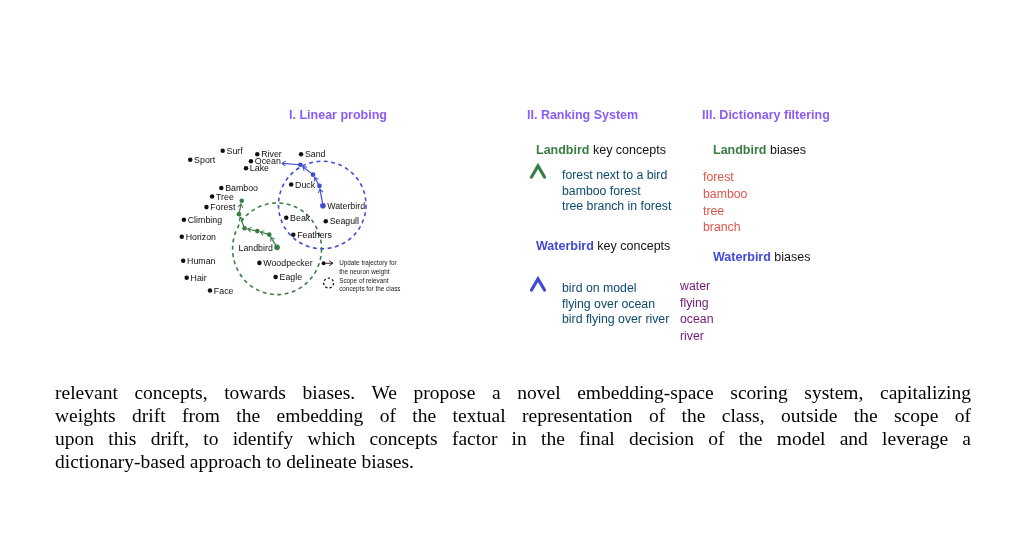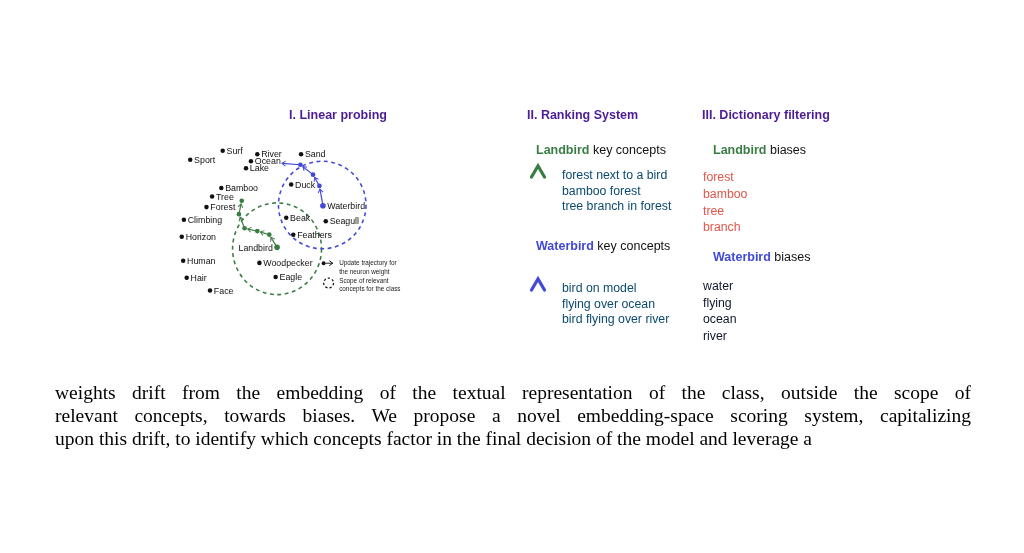--- a/index.html
+++ b/index.html
@@ -1,19 +1,19 @@
 <!DOCTYPE html>
 <html><head>
 <meta charset="utf-8">
 <style>
   html,body{margin:0;padding:0;background:#ffffff;}
   body{position:relative;width:1024px;height:553px;overflow:hidden;
        font-family:"Liberation Sans",sans-serif;color:#111;}
   .abs{position:absolute;}
-  .panel-title{font-weight:bold;font-size:12.5px;color:#4c1d95;white-space:nowrap;}
+  .panel-title{font-weight:bold;font-size:12.5px;color:#8b5cf6;white-space:nowrap;}
   .heading{font-size:12.5px;white-space:nowrap;padding-left:11px;}
   .heading .cls{font-weight:bold;}
   .concept-list .li{font-size:12.3px;line-height:15.7px;color:#0c4a6e;white-space:nowrap;}
   .bias-list .li{font-size:12.3px;line-height:16.8px;white-space:nowrap;}
   .bias-list-w .li{line-height:16.5px;}
   .caption{width:916px;font-family:"Liberation Serif",serif;font-size:19.5px;
            line-height:23px;color:#000;}
   .caption .li{text-align:justify;text-align-last:justify;}
   .caption .li:last-child{text-align-last:auto;}
   svg text{font-family:"Liberation Sans",sans-serif;}
@@ -161,24 +161,25 @@
     <div class="li">forest</div>
     <div class="li">bamboo</div>
     <div class="li">tree</div>
     <div class="li">branch</div>
   </div>
 
 <div class="abs heading" style="left:702px;top:250px;">
   <span class="cls" style="color: rgb(65, 73, 214);">Waterbird</span><span> biases</span>
 </div>
 
-<div class="abs bias-list bias-list-w" style="left: 703px; top: 278px; color: #0f172a;">
+<div class="abs bias-list bias-list-w" style="left: 680px; top: 278px; color: #701a75;">
     <div class="li">water</div>
     <div class="li">flying</div>
     <div class="li">ocean</div>
     <div class="li">river</div>
   </div>
 
 <div class="abs caption" style="left:55px;top:381px;">
+    <div class="li">relevant concepts, towards biases. We propose a novel embedding-space scoring system, capitalizing</div>
     <div class="li">weights drift from the embedding of the textual representation of the class, outside the scope of</div>
-    <div class="li">relevant concepts, towards biases. We propose a novel embedding-space scoring system, capitalizing</div>
     <div class="li">upon this drift, to identify which concepts factor in the final decision of the model and leverage a</div>
+    <div class="li">dictionary-based approach to delineate biases.</div>
   </div>
 
 </body></html>

